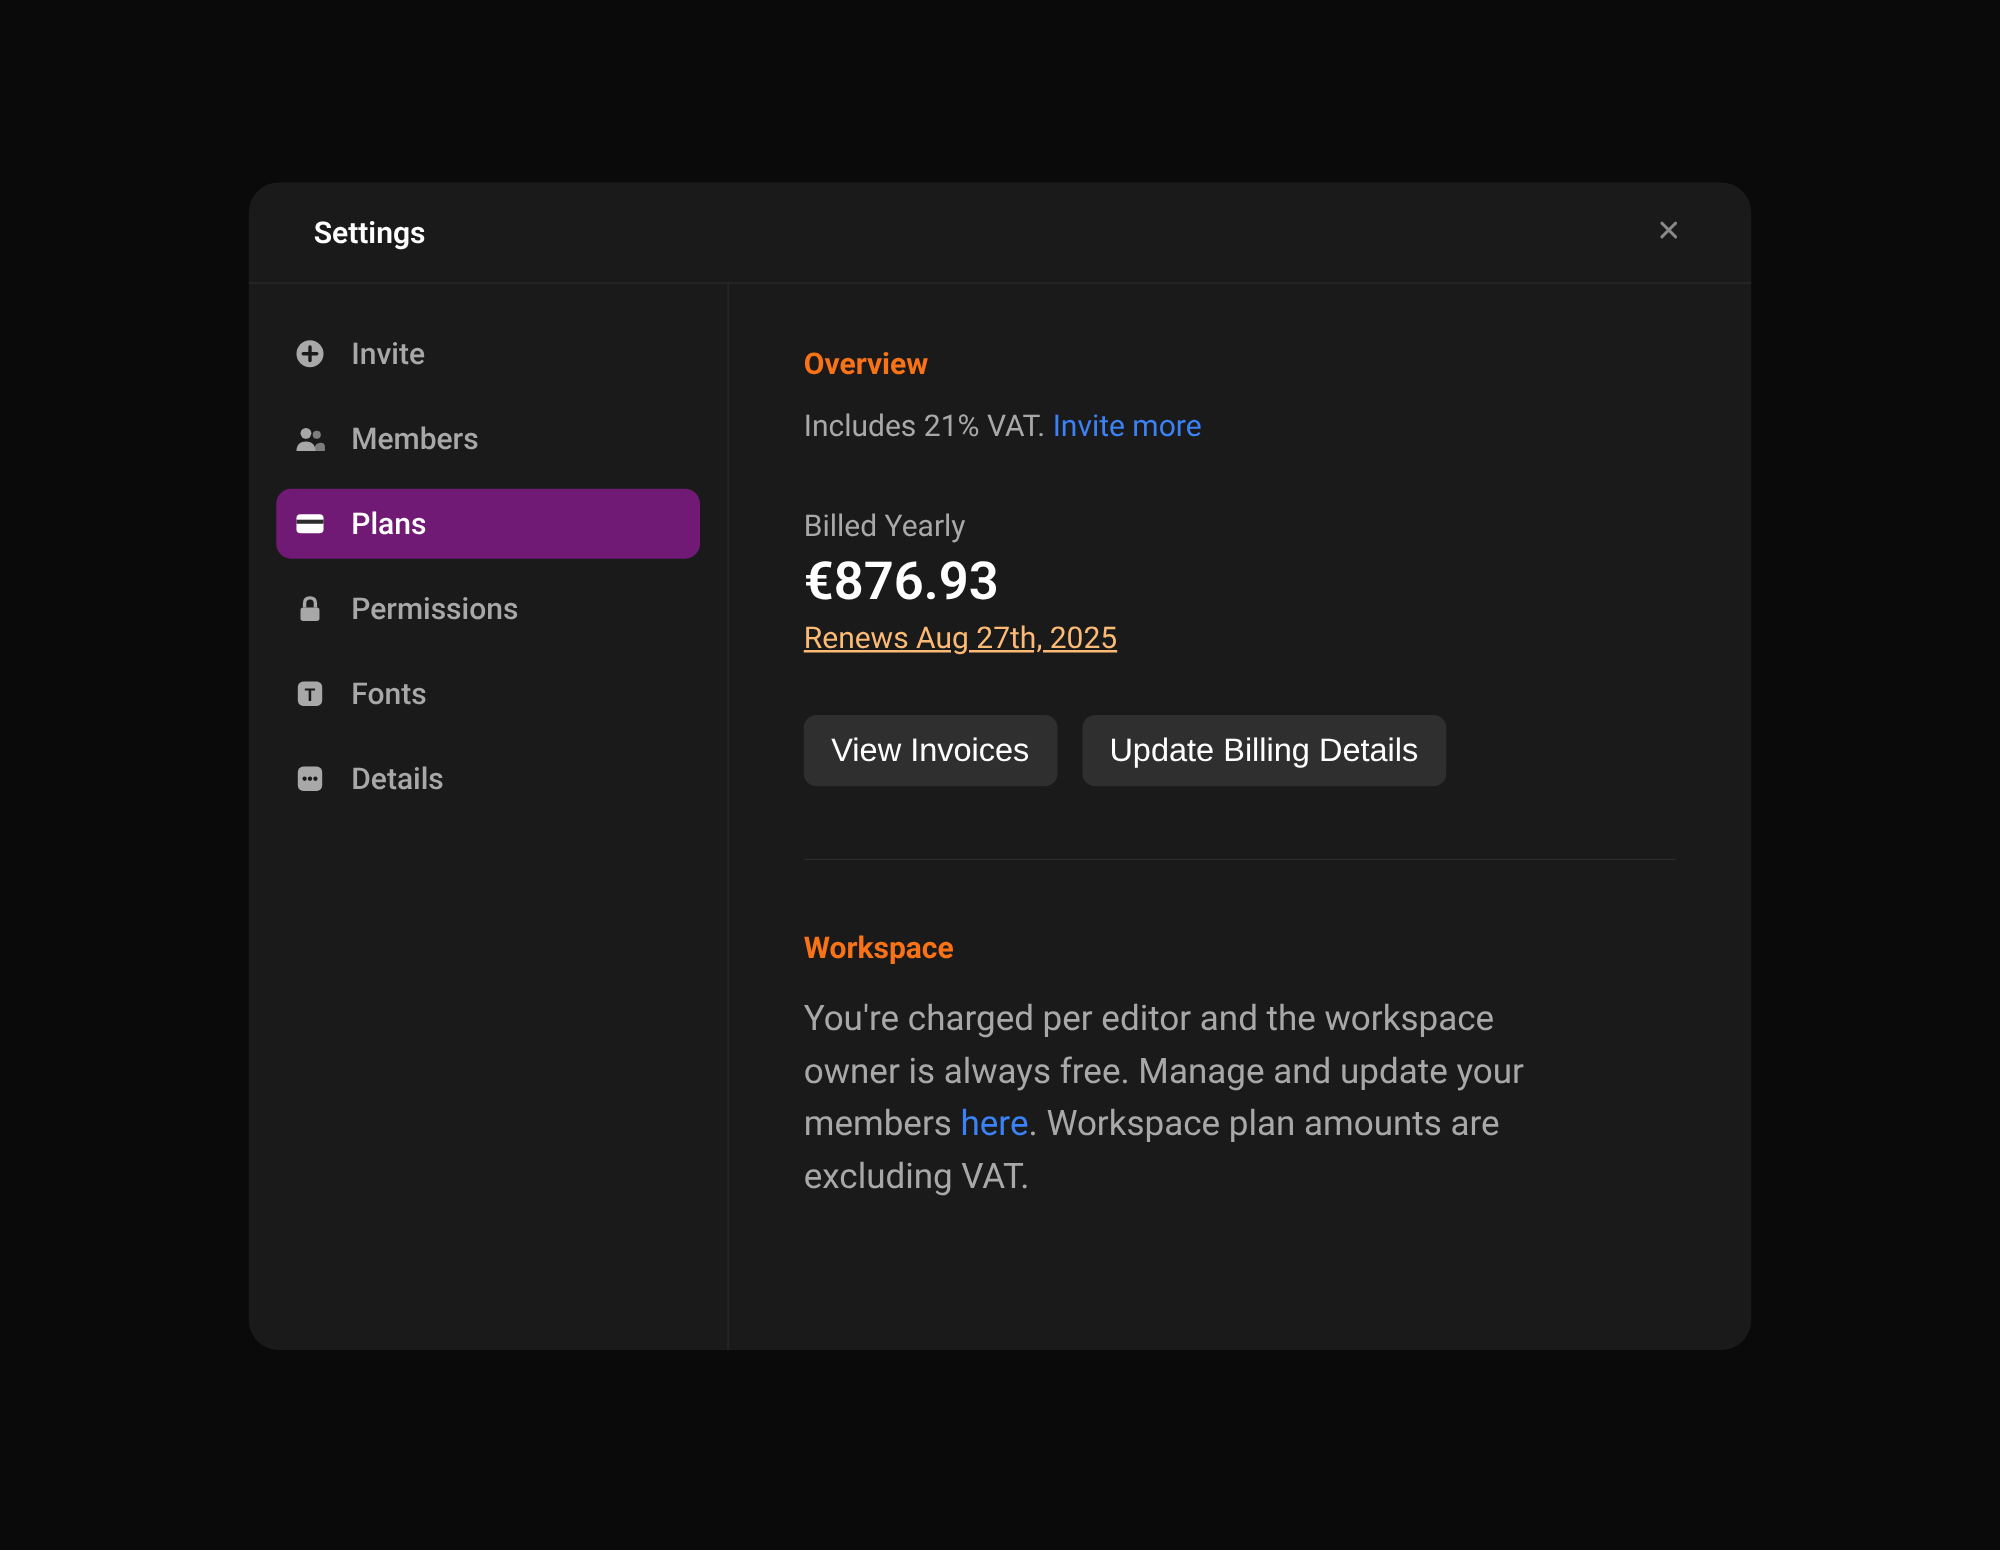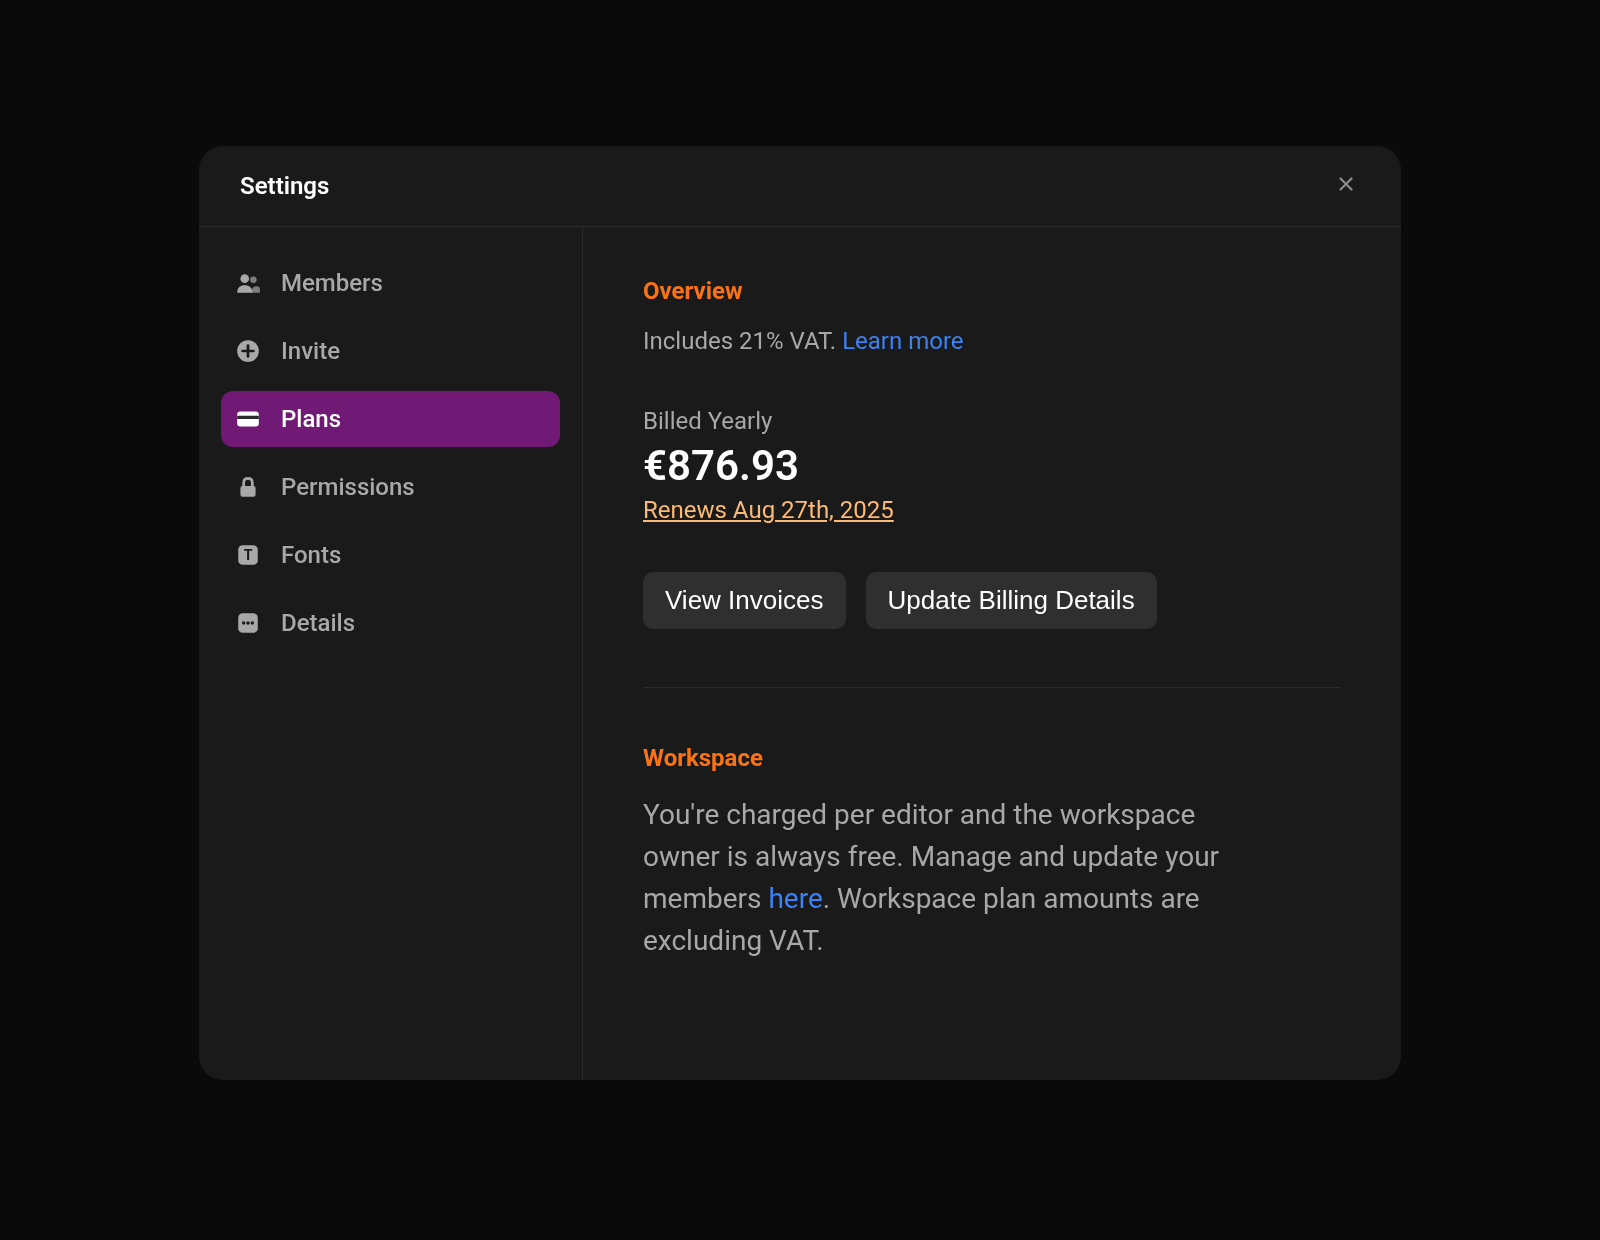--- a/index.html
+++ b/index.html
@@ -27,21 +27,21 @@
       border-radius: 24px;
       display: flex;
       flex-direction: column;
       overflow: hidden;
     }
 
     .modal-header {
       display: flex;
       align-items: center;
       justify-content: space-between;
-      padding: 26px 41px;
+      padding: 26px 52px;
       border-bottom: 1px solid #2a2a2a;
     }
 
     .modal-title {
       font-size: 24px;
       font-weight: 600;
       color: #fff;
     }
 
     .close-btn {
@@ -197,40 +197,40 @@
       </span>
     </div>
   </div>
 
   <div class="modal-body">
     <div class="sidebar">
 
       <div class="sidebar-item">
         <span class="sidebar-icon">
           <svg viewBox="0 0 24 24" fill="currentColor">
+            <circle cx="12" cy="12" r="10"></circle>
+            <line x1="12" y1="7" x2="12" y2="17" stroke="#1a1a1a" stroke-width="2.5" stroke-linecap="round"></line>
+            <line x1="7" y1="12" x2="17" y2="12" stroke="#1a1a1a" stroke-width="2.5" stroke-linecap="round"></line>
+          </svg>
+        </span>
+        <span class="sidebar-label">Invite</span>
+      </div>
+
+      <div class="sidebar-item">
+        <span class="sidebar-icon">
+          <svg viewBox="0 0 24 24" fill="currentColor">
             <circle cx="9" cy="8" r="4"></circle>
             <path d="M2 21 C2 16 5 14 9 14 C13 14 16 16 16 21 Z"></path>
             <circle cx="17" cy="9" r="3" opacity="0.7"></circle>
             <path d="M15 21 C15 17 17 15 20 15 C22 15 23 16 23 18 L23 21 Z" opacity="0.7"></path>
           </svg>
         </span>
         <span class="sidebar-label">Members</span>
       </div>
 
-      <div class="sidebar-item">
-        <span class="sidebar-icon">
-          <svg viewBox="0 0 24 24" fill="currentColor">
-            <circle cx="12" cy="12" r="10"></circle>
-            <line x1="12" y1="7" x2="12" y2="17" stroke="#1a1a1a" stroke-width="2.5" stroke-linecap="round"></line>
-            <line x1="7" y1="12" x2="17" y2="12" stroke="#1a1a1a" stroke-width="2.5" stroke-linecap="round"></line>
-          </svg>
-        </span>
-        <span class="sidebar-label">Invite</span>
-      </div>
-
       <div class="sidebar-item active">
         <span class="sidebar-icon">
           <svg viewBox="0 0 24 24" fill="currentColor">
             <rect x="2" y="5" width="20" height="14" rx="3"></rect>
             <rect x="2" y="9" width="20" height="3" fill="#2c2c2c"></rect>
           </svg>
         </span>
         <span class="sidebar-label">Plans</span>
       </div>
 
@@ -266,21 +266,21 @@
         <span class="sidebar-label">Details</span>
       </div>
 
     </div>
 
     <div class="main-content">
 
       <div class="section-title">Overview</div>
 
       <div class="vat-line">
-        <span>Includes 21% VAT. </span><span class="link">Learn more</span>
+        <span>Includes 21% VAT. </span><span class="link">Invite more</span>
       </div>
 
       <div class="billed-label">Billed Yearly</div>
       <div class="price">€876.93</div>
       <div class="renews">Renews Aug 27th, 2025</div>
 
       <div class="button-row">
         <button class="btn">View Invoices</button>
         <button class="btn">Update Billing Details</button>
       </div>

